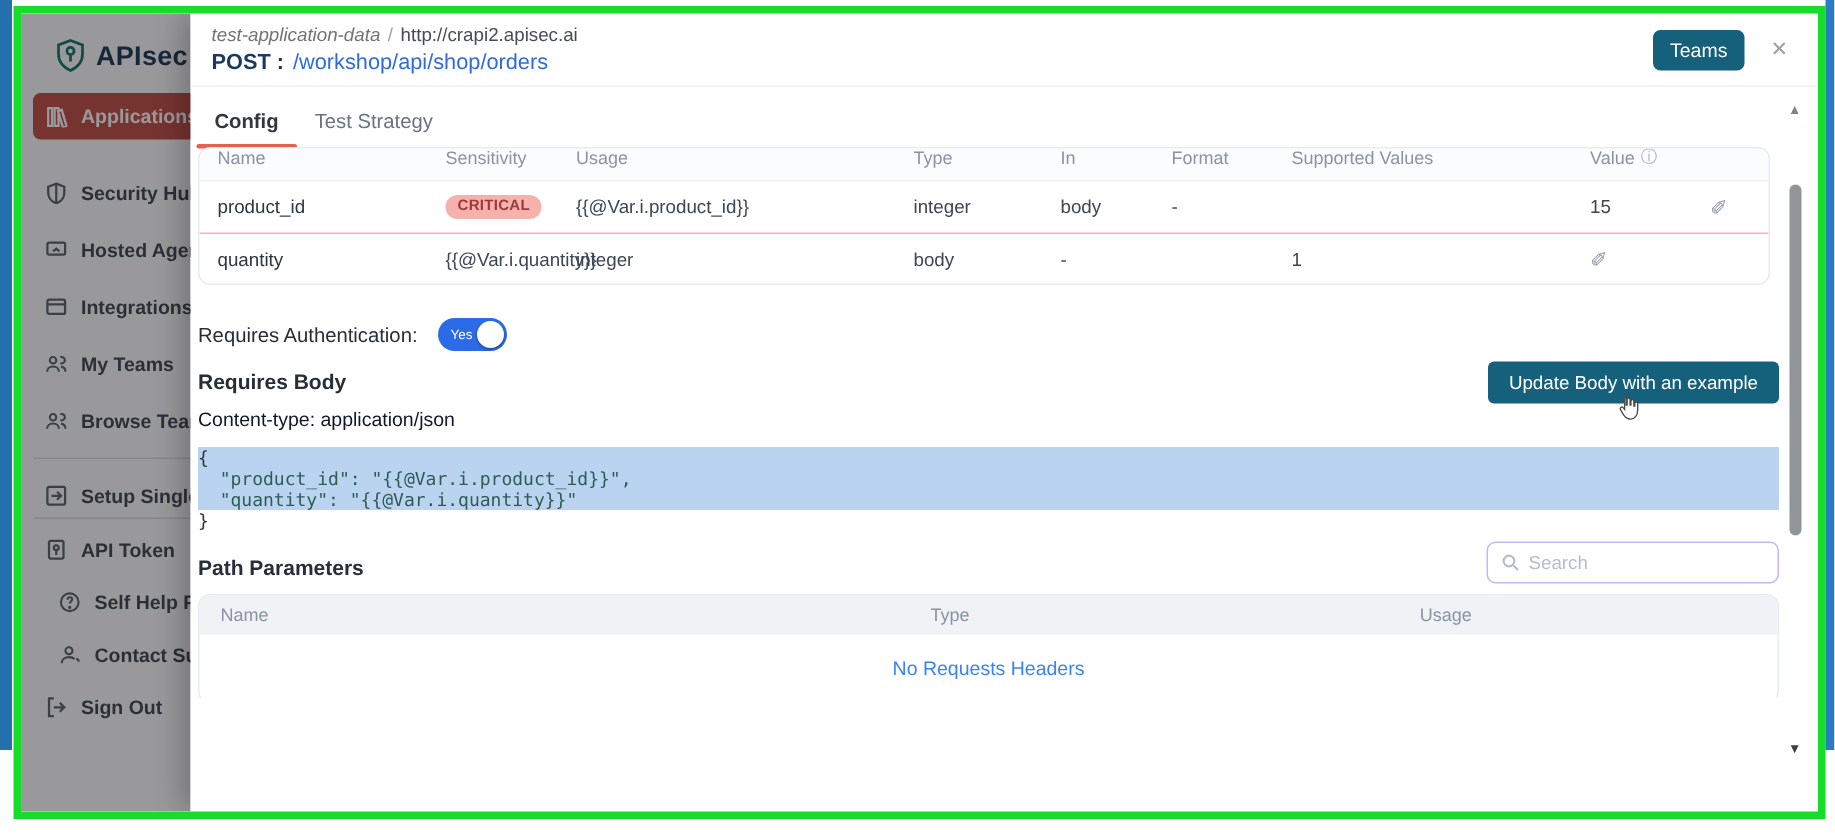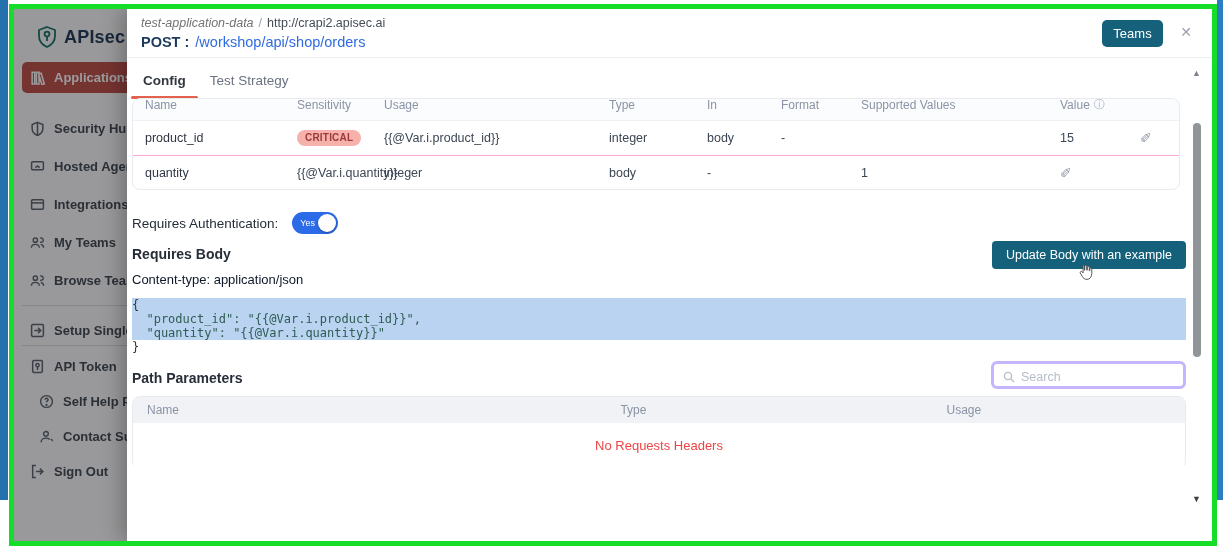--- a/index.html
+++ b/index.html
@@ -93,34 +93,34 @@
   .ctype { position:absolute; left:5px; top:214px; font-size:13px; color:#0f172a; }
   .codeblock { position:absolute; left:5px; top:240px; width:1054px;
     font-family:"DejaVu Sans Mono","Liberation Mono",monospace; font-size:12px; line-height:14px;
     cursor:text; }
   .code-line { white-space:pre; color:#2f5d52; }
   .code-line.brace { color:#333; }
   .code-line.sel { background:#b9d3f1; }
 
   
   .pp-title { position:absolute; left:5px; top:312px; font-size:14px; font-weight:bold; color:#272e38; }
-  .search { position:absolute; height:28px; width:195px; border:3px solid #c4b5fd; border-radius:6px;
+  .search { position:absolute; height:28px; width:195px; border:1px solid #c4b5fd; border-radius:6px;
     background:#fff; }
   .search input { position:absolute; left:27px; top:0; width:160px; height:26px; border:none; outline:none;
     font-size:12.5px; color:#3c4654; font-family:"Liberation Sans", sans-serif; background:transparent; }
   .search input::placeholder { color:#b6bdc9; }
   .search .mag { position:absolute; left:9px; top:7px; }
   .search.pp { right:26px; top:303px; }
   .htable { position:absolute; left:5px; top:338px; width:1054px; border:1px solid #e7eaef;
     border-radius:8px; overflow:hidden; background:#fff; }
   .ht-head { display:grid; grid-template-columns:45% 31% 24%; background:#f0f2f6;
     height:26px; align-items:center; }
   .ht-head > div { padding:0 14px; font-size:12px; color:#8a93a5; }
   .ht-empty { height:45px; display:flex; align-items:center; justify-content:center;
-    font-size:13px; color:#ef4444; }
+    font-size:13px; color:#3b82f6; }
 
   
   .sb { position:absolute; left:1064px; top:55px; width:12px; height:470px; }
   .sb-up { position:absolute; top:4px; left:1px; font-size:9px; color:#7d848d; cursor:pointer; }
   .sb-thumb { position:absolute; top:59px; left:2px; width:8px; height:234px; background:#909599;
     border-radius:4px; cursor:grab; }
   .sb-down { position:absolute; top:430px; left:1px; font-size:9px; color:#3c4147; cursor:pointer; }
 
   svg { display:block; }
 </style>

